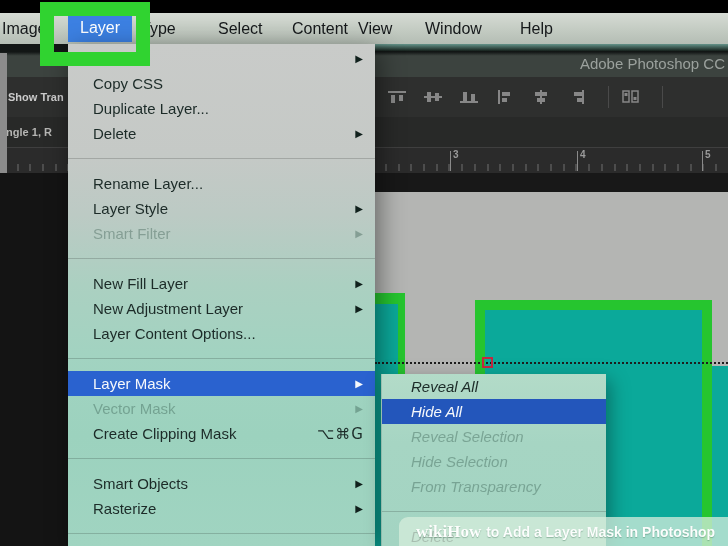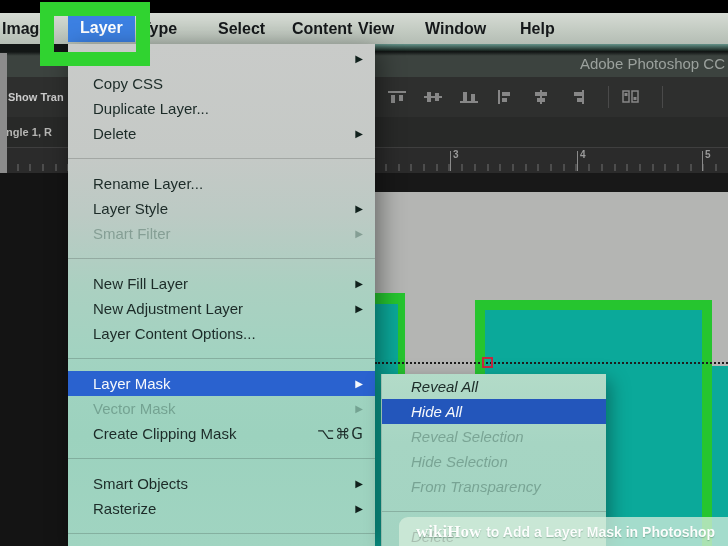--- a/index.html
+++ b/index.html
@@ -4,21 +4,21 @@
 <style>
   html,body{margin:0;padding:0;background:#000;}
   #stage{position:relative;width:728px;height:546px;overflow:hidden;
          font-family:"Liberation Sans",sans-serif;-webkit-font-smoothing:antialiased;}
   
   .top-black{position:absolute;left:0;top:0;width:728px;height:13px;background:#000;}
   .menubar{position:absolute;left:0;top:13px;width:728px;height:31px;
            background:linear-gradient(180deg,#d6dbd4 0%,#c3cbc2 55%,#b4bdb4 100%);
            border-bottom:1px solid #6d736d;}
   .mb-item{position:absolute;top:0;height:31px;line-height:31px;font-size:16px;color:#15181a;
-           font-weight:700;white-space:nowrap;}
+           font-weight:400;white-space:nowrap;}
   .mb-item.sel{top:1px;height:28px;line-height:28px;background:var(--menubar-selected-blue);
                color:#fff;padding:0 12px;}
   .titlebar{position:absolute;left:0;top:44px;width:728px;height:33px;
             background:linear-gradient(180deg,#121615 0%,#121615 24%,#3c433f 36%,#3c433f 100%);}
   .teal-strip{position:absolute;left:68px;top:44px;width:660px;height:7px;
               background:linear-gradient(180deg,#649389 0%,#2e443d 70%,#16201c 100%);}
   .title-text{position:absolute;right:3px;bottom:5px;font-size:15px;color:#9ba19d;}
   .optionsbar{position:absolute;left:0;top:77px;width:728px;height:40px;background:#2e2f2e;
               border-bottom:1px solid #1c1c1c;}
   .show-trans{position:absolute;left:8px;top:0;height:40px;line-height:40px;width:60px;

